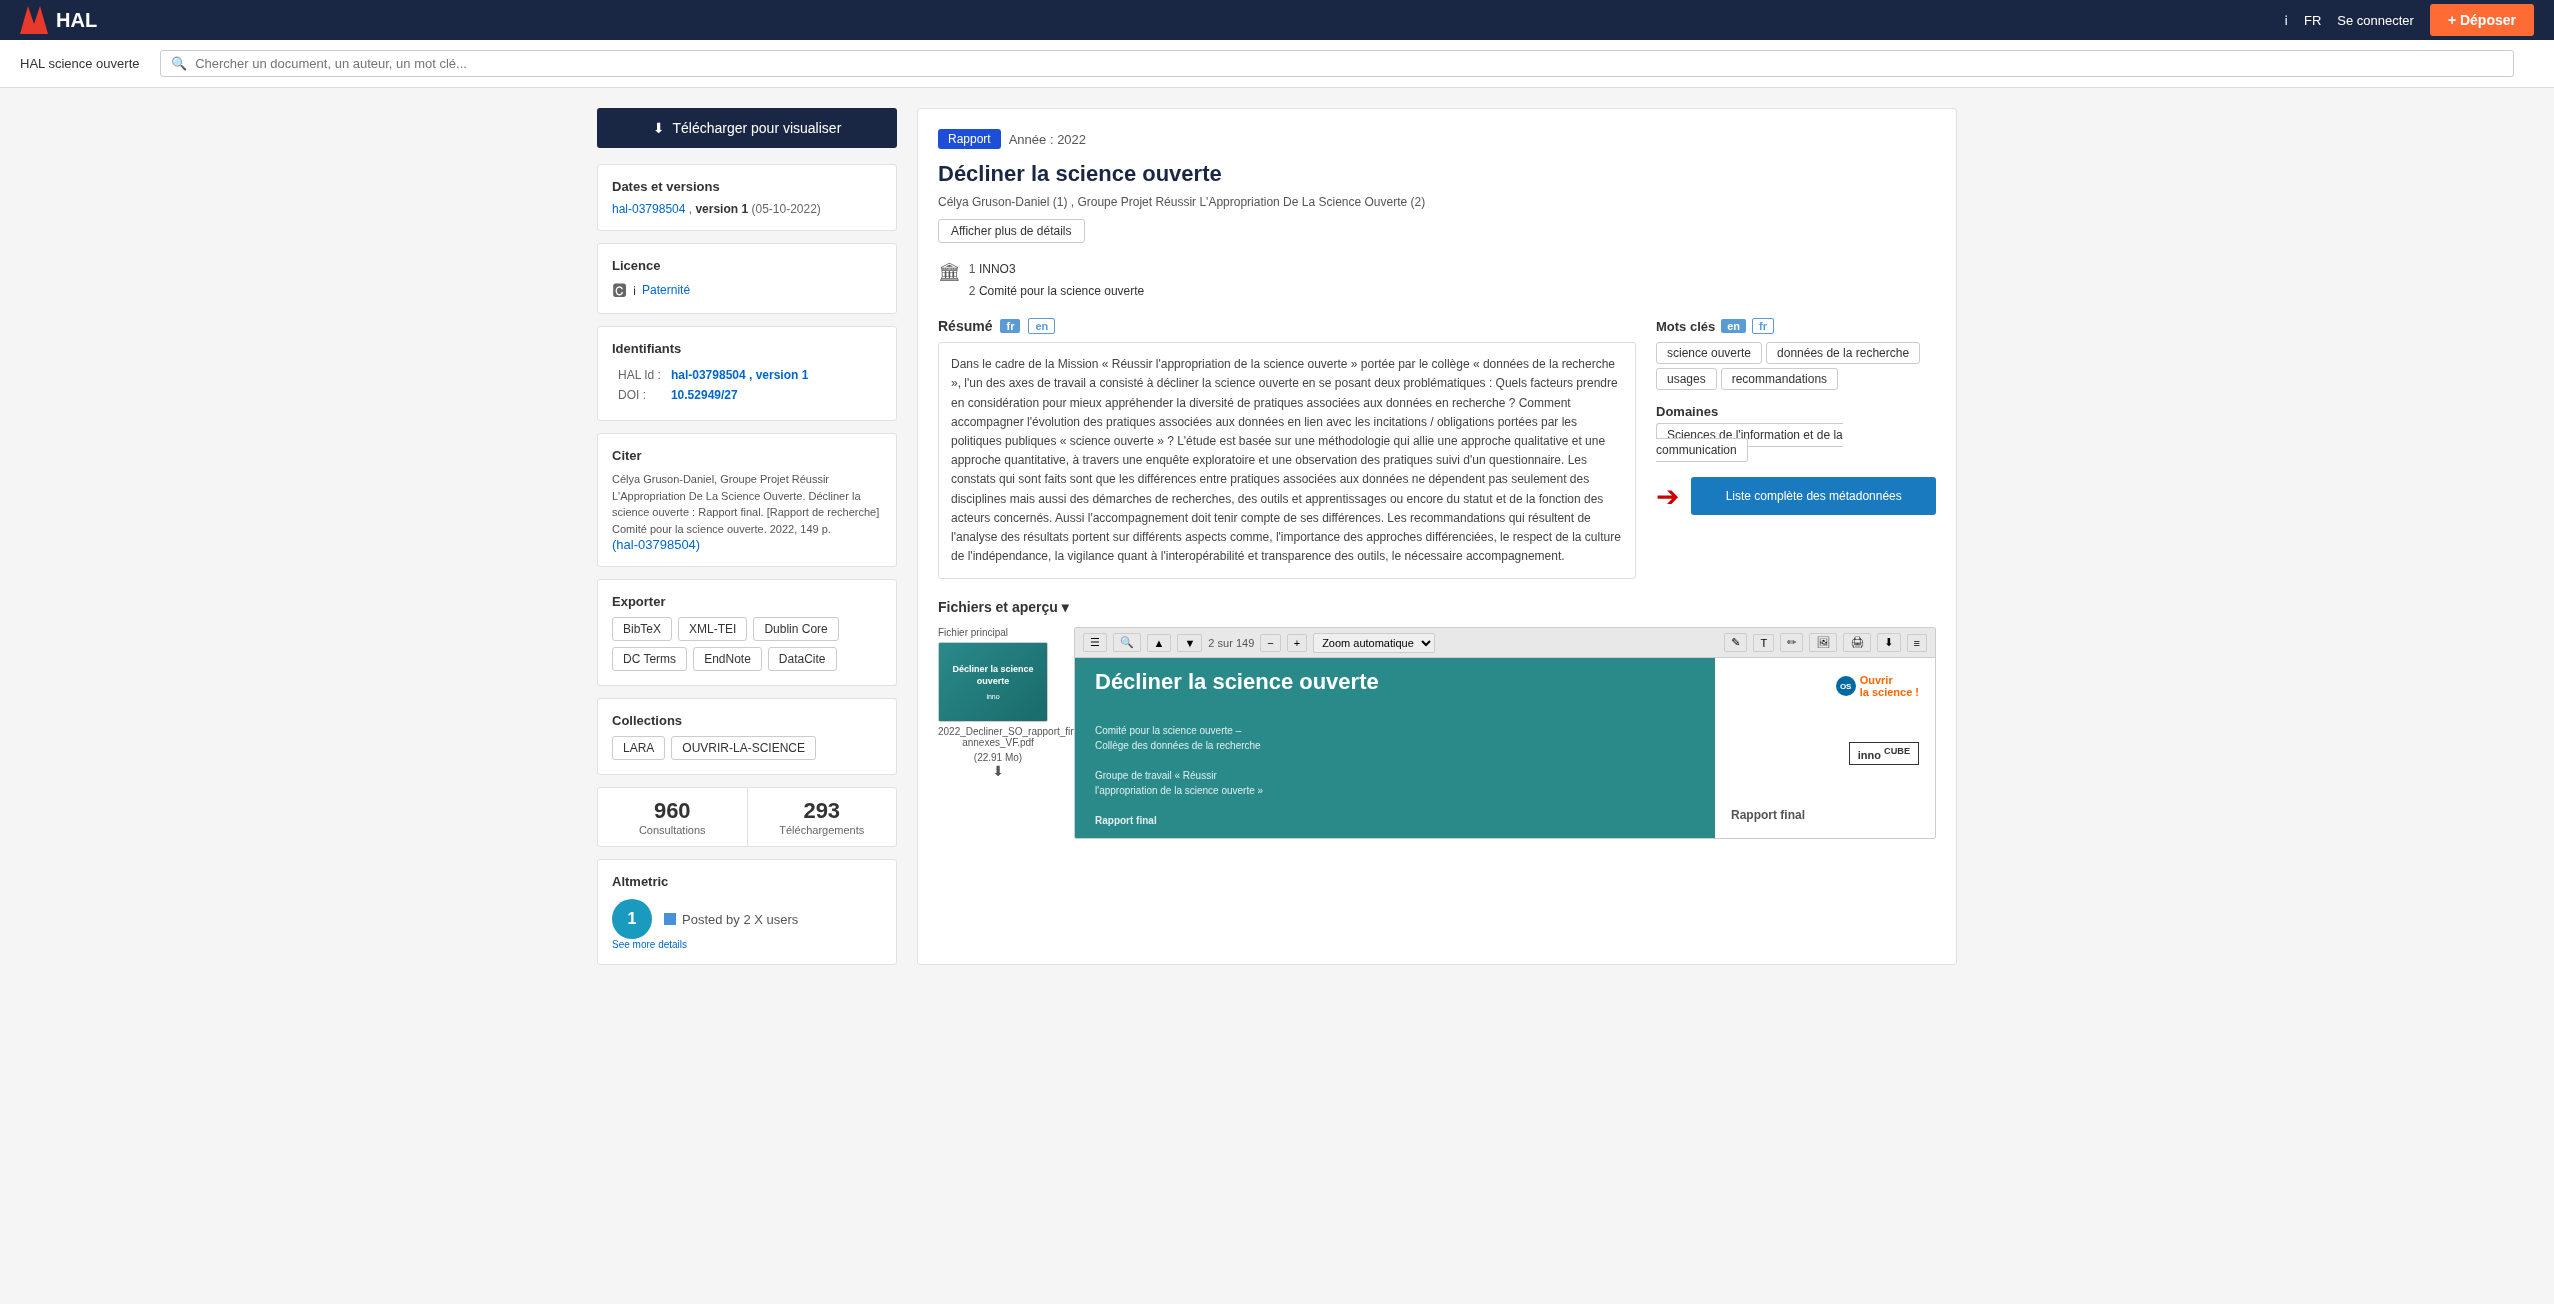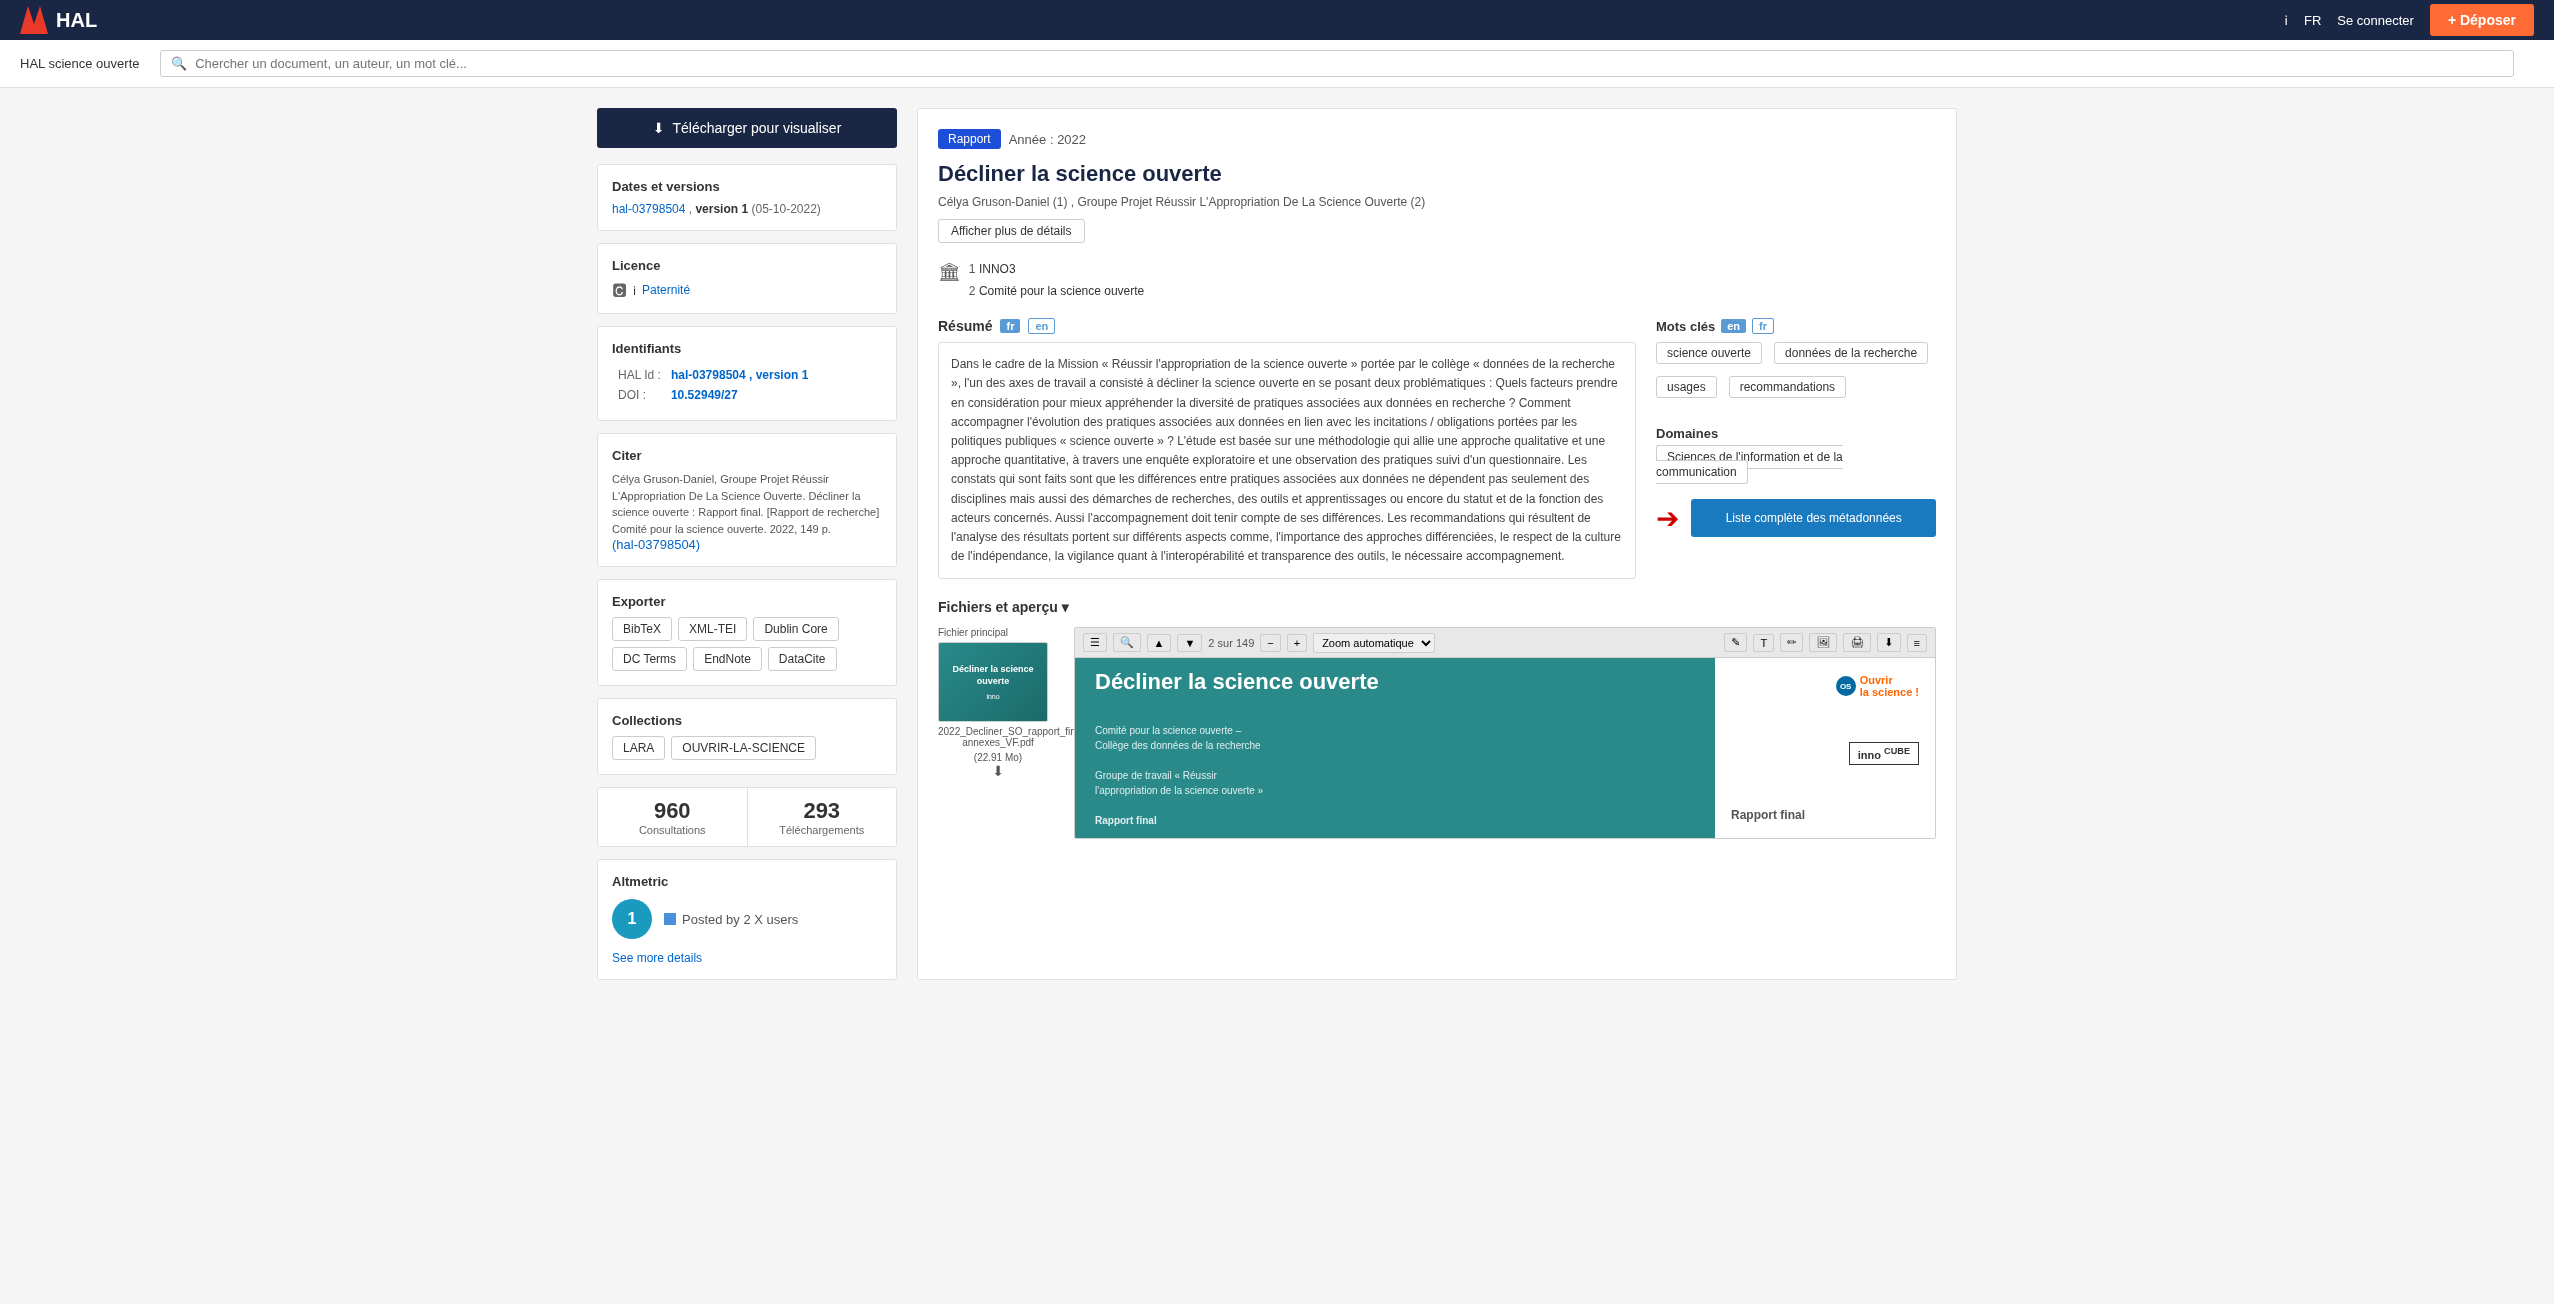--- a/index.html
+++ b/index.html
@@ -155,21 +155,21 @@
     .altmetric-row { display: flex; align-items: center; gap: 12px; }
     .altmetric-badge {
       width: 40px; height: 40px; border-radius: 50%;
       background: #1a9abf;
       color: white;
       display: flex; align-items: center; justify-content: center;
       font-size: 16px; font-weight: bold;
     }
     .altmetric-info { font-size: 13px; color: #555; display: flex; align-items: center; gap: 6px; }
     .altmetric-square { width: 12px; height: 12px; background: #4a90d9; display: inline-block; }
-    .altmetric-link { color: #0066cc; text-decoration: none; font-size: 12px; display: block; margin-top: 12px; }
+    .altmetric-link { color: #0066cc; text-decoration: none; font-size: 10px; display: block; margin-top: 0; }
 
     
     .main-content {
       flex: 1;
       background: white;
       border: 1px solid #e0e0e0;
       border-radius: 3px;
       padding: 20px;
     }
 
@@ -222,21 +222,21 @@
 
     .abstract-box {
       border: 1px solid #ddd;
       border-radius: 3px;
       padding: 12px;
       font-size: 12px;
       line-height: 1.6;
       color: #444;
     }
     .keywords-title { font-size: 13px; font-weight: bold; color: #333; margin-bottom: 8px; display: flex; align-items: center; gap: 6px; }
-    .keyword-tags { display: flex; flex-wrap: wrap; gap: 12px; margin-bottom: 28px; align-items: flex-end; }
+    .keyword-tags { display: flex; flex-wrap: wrap; gap: 4px; margin-bottom: 14px; align-items: flex-end; }
     .keyword-tag {
       border: 1px solid #ccc;
       background: white;
       padding: 3px 10px;
       font-size: 12px;
       border-radius: 3px;
       color: #333;
     }
     .domains-section { margin-top: 10px; }
     .domains-title { font-size: 13px; font-weight: bold; color: #333; margin-bottom: 8px; }

